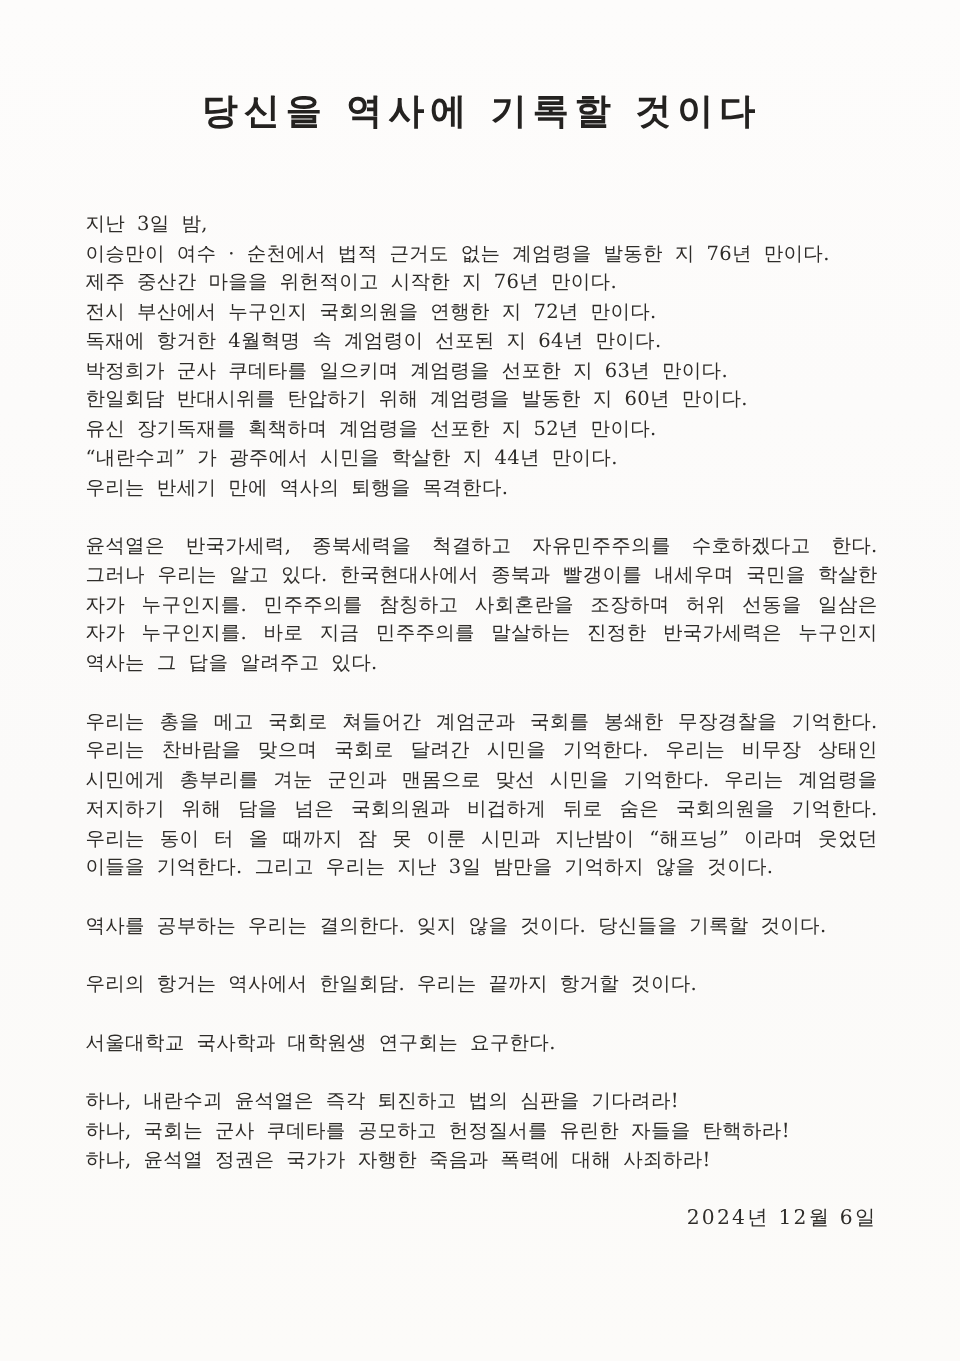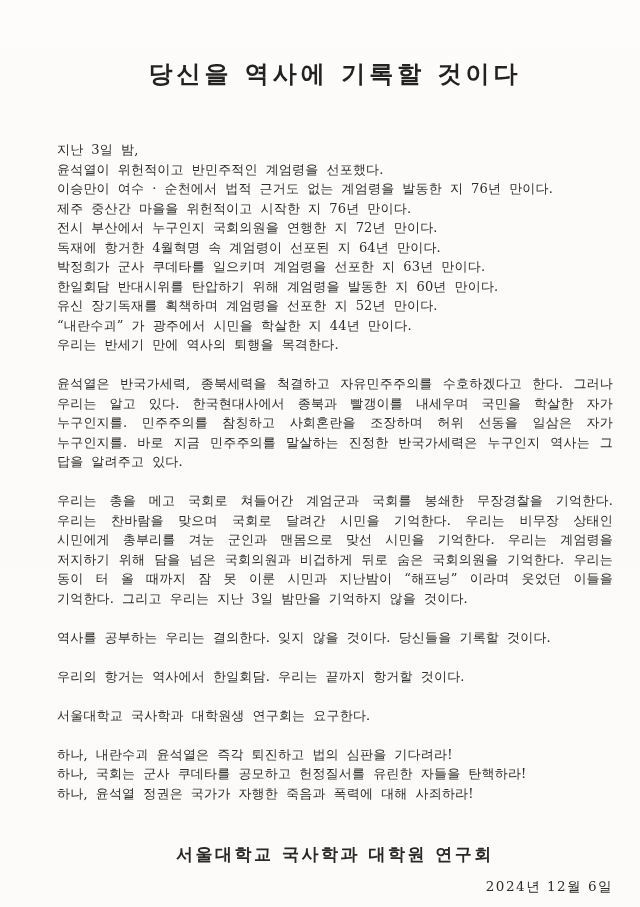--- a/index.html
+++ b/index.html
@@ -10,21 +10,21 @@
     width: 640px;
     height: 907px;
     background: #fcfbfa;
     overflow: hidden;
     font-family: "DejaVu Serif", "Liberation Serif", serif;
   }
   .paper {
     box-sizing: border-box;
     width: 640px;
     height: 907px;
-    padding: 48px 27px 0 57px;
+    padding: 48px 55px 0 57px;
     background: linear-gradient(180deg, #fdfcfb 0%, #fbfaf9 60%, #fcfbf9 100%);
     color: #2e2c29;
   }
   .title {
     margin: 10px 0 50px 0;
     text-align: center;
     font-size: 24px;
     font-weight: 700;
     letter-spacing: 4px;
     color: #242220;
@@ -63,21 +63,20 @@
 </style>
 </head>
 <body>
 
 <div class="paper">
   <h1 class="title">당신을 역사에 기록할 것이다</h1>
 
   <div class="body-text">
       <div class="para lines">
         <div class="line">지난 3일 밤,</div>
-        <div class="line">윤석열이 위헌적이고 반민주적인 계엄령을 선포했다.</div>
         <div class="line">이승만이 여수 · 순천에서 법적 근거도 없는 계엄령을 발동한 지 76년 만이다.</div>
         <div class="line">제주 중산간 마을을 위헌적이고 시작한 지 76년 만이다.</div>
         <div class="line">전시 부산에서 누구인지 국회의원을 연행한 지 72년 만이다.</div>
         <div class="line">독재에 항거한 4월혁명 속 계엄령이 선포된 지 64년 만이다.</div>
         <div class="line">박정희가 군사 쿠데타를 일으키며 계엄령을 선포한 지 63년 만이다.</div>
         <div class="line">한일회담 반대시위를 탄압하기 위해 계엄령을 발동한 지 60년 만이다.</div>
         <div class="line">유신 장기독재를 획책하며 계엄령을 선포한 지 52년 만이다.</div>
         <div class="line">“내란수괴” 가 광주에서 시민을 학살한 지 44년 만이다.</div>
         <div class="line">우리는 반세기 만에 역사의 퇴행을 목격한다.</div>
       </div>
@@ -86,16 +85,15 @@
       <div class="para flow">역사를 공부하는 우리는 결의한다. 잊지 않을 것이다. 당신들을 기록할 것이다.</div>
       <div class="para flow">우리의 항거는 역사에서 한일회담. 우리는 끝까지 항거할 것이다.</div>
       <div class="para flow">서울대학교 국사학과 대학원생 연구회는 요구한다.</div>
       <div class="para lines">
         <div class="line">하나, 내란수괴 윤석열은 즉각 퇴진하고 법의 심판을 기다려라!</div>
         <div class="line">하나, 국회는 군사 쿠데타를 공모하고 헌정질서를 유린한 자들을 탄핵하라!</div>
         <div class="line">하나, 윤석열 정권은 국가가 자행한 죽음과 폭력에 대해 사죄하라!</div>
       </div>
     </div>
 
-  <div class="signature">서울대학교 국사학과 대학원 연구회</div>
 
   <div class="date">2024년 12월 6일</div>
 </div>
 
 </body></html>

